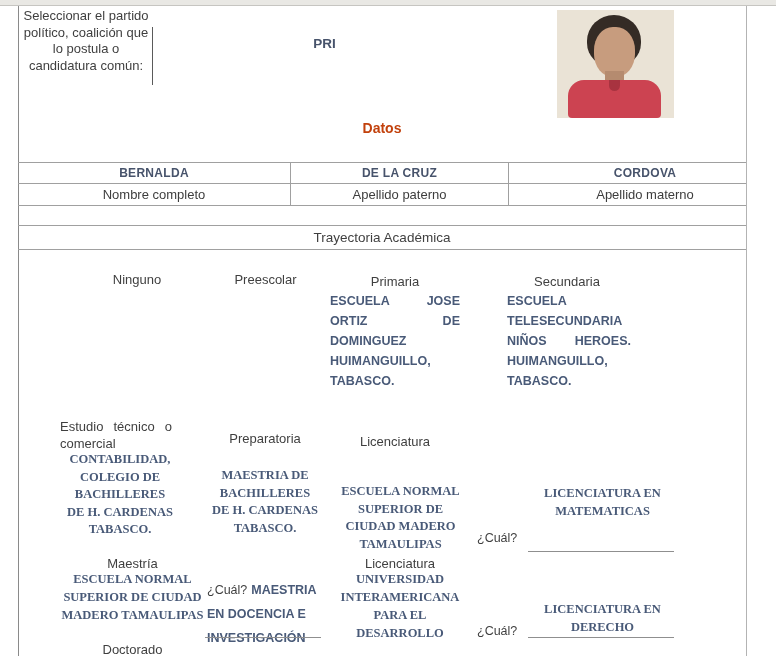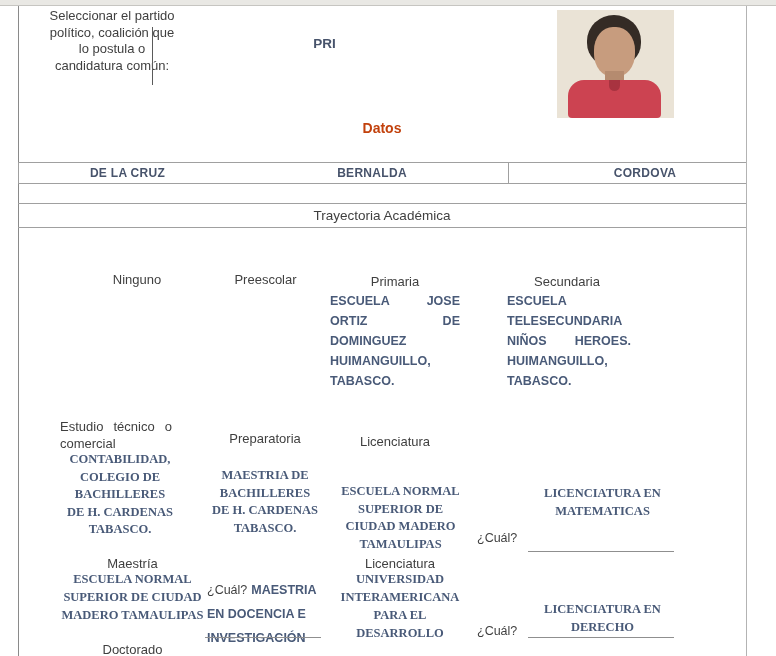--- a/index.html
+++ b/index.html
@@ -4,21 +4,21 @@
 <style>
   html,body{margin:0;padding:0;background:#fff;}
   body{width:776px;height:656px;position:relative;overflow:hidden;
        font-family:"Liberation Sans",sans-serif;color:#3f3f3f;}
   .abs{position:absolute;}
   
   .topbar{left:0;top:0;width:776px;height:5px;background:#e9e8e4;border-bottom:1px solid #c6c5c1;}
   .vline-left{left:18px;top:6px;width:1px;height:650px;background:#8a8a8a;}
   .vline-right{left:746px;top:6px;width:1px;height:650px;background:#b3b3b3;}
   
-  .party-label{left:22px;top:8px;width:128px;text-align:center;font-size:13px;line-height:16.5px;color:#3f3f3f;margin-left:26px;}
+  .party-label{left:22px;top:8px;width:128px;text-align:center;font-size:13px;line-height:16.5px;color:#3f3f3f;}
   .party-sep{left:152px;top:27px;width:1px;height:58px;background:#5a5a5a;}
   .party-value{left:152px;top:36px;width:345px;text-align:center;font-size:13.5px;font-weight:600;color:#47536b;}
   .datos{left:18px;top:120px;width:728px;text-align:center;font-size:14px;font-weight:bold;color:#c2410c;}
   
   .photo{left:557px;top:10px;width:117px;height:108px;background:#eae3d6;overflow:hidden;}
   .photo .hair{position:absolute;left:30px;top:5px;width:54px;height:52px;background:#342b25;border-radius:50% 50% 46% 46%;}
   .photo .face{position:absolute;left:37px;top:17px;width:41px;height:50px;background:#c79c7e;border-radius:46%;}
   .photo .neck{position:absolute;left:48px;top:61px;width:19px;height:13px;background:#b58b6f;}
   .photo .shirt{position:absolute;left:11px;top:70px;width:93px;height:38px;background:#cc4351;border-radius:16px 16px 4px 4px;}
   .photo .collar{position:absolute;left:52px;top:70px;width:11px;height:11px;background:#a83340;border-radius:0 0 50% 50%;}
@@ -59,28 +59,39 @@
   <div class="face"></div>
   <div class="neck"></div>
   <div class="shirt"></div>
   <div class="collar"></div>
 </div>
 
 <div class="abs datos">Datos</div>
 
 <div class="abs idtable">
   <div class="idrow">
+    <div class="idcell c1">
+        <span class="idvalue">BERNALDA</span>
+      </div>
     <div class="idcell c2">
         <span class="idvalue">DE LA CRUZ</span>
       </div>
-    <div class="idcell c1">
-        <span class="idvalue">BERNALDA</span>
-      </div>
     <div class="idcell c3">
         <span class="idvalue">CORDOVA</span>
+      </div>
+  </div>
+  <div class="idrow">
+    <div class="idcell c1" style="height:21px">
+        <span class="idlabel">Nombre completo</span>
+      </div>
+    <div class="idcell c2" style="height:21px">
+        <span class="idlabel">Apellido paterno</span>
+      </div>
+    <div class="idcell c3" style="height:21px">
+        <span class="idlabel">Apellido materno</span>
       </div>
   </div>
   <div class="emptyrow"></div>
   <div class="trayrow">Trayectoria Académica</div>
 </div>
 
 <div class="abs opt" style="left:92px;top:272px;width:90px">Ninguno</div>
 <div class="abs opt" style="left:218px;top:272px;width:95px">Preescolar</div>
 <div class="abs opt" style="left:330px;top:274px;width:130px">Primaria</div>
 <div class="abs school just" style="left:330px;top:291px;width:130px;line-height:20px">ESCUELA JOSE ORTIZ DE DOMINGUEZ HUIMANGUILLO, TABASCO.</div>

